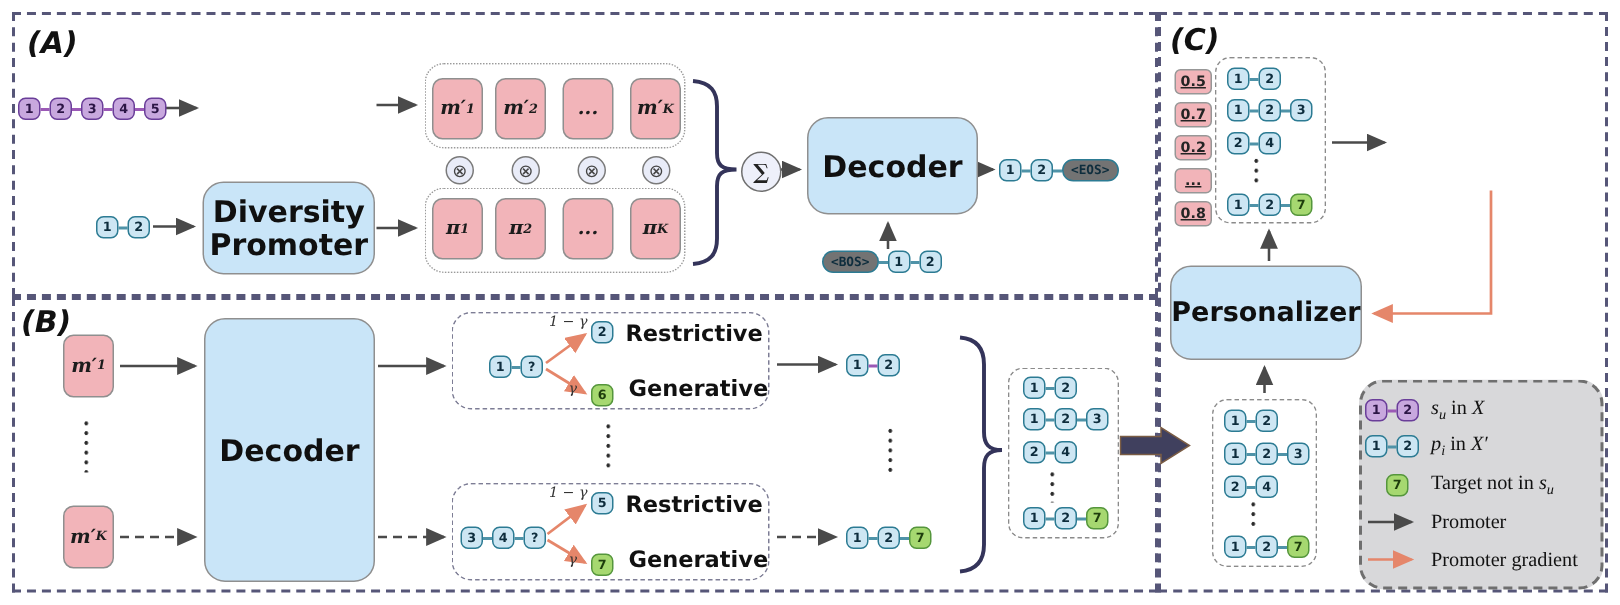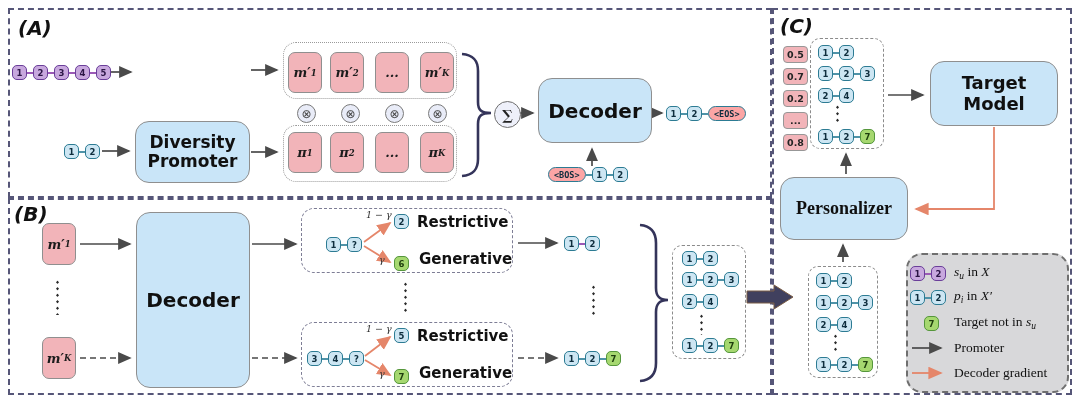--- a/index.html
+++ b/index.html
@@ -9,33 +9,33 @@
   .plabel{position:absolute;font:italic bold 20px "DejaVu Sans",sans-serif;color:#111;}
   .bluebox{position:absolute;background:#c9e5f8;border:1.4px solid #8f8f8f;border-radius:14px;
            display:flex;align-items:center;justify-content:center;text-align:center;
            font-family:"DejaVu Sans",sans-serif;font-weight:600;color:#101010;box-sizing:border-box;z-index:2;}
   .pinkbox{position:absolute;background:#f2b4b9;border:1.2px solid #8f8f8f;border-radius:7px;
            display:flex;align-items:center;justify-content:center;box-sizing:border-box;z-index:2;
            font-family:"DejaVu Serif",serif;font-style:italic;font-weight:bold;font-size:13px;color:#1c1c1c;}
   .ms{font-size:8.5px;vertical-align:-4px;}
   .score{position:absolute;width:25px;height:17px;background:#f2b4b9;border:1.2px solid #979797;
          border-radius:4px;display:flex;align-items:center;justify-content:center;
-         font:bold 9.5px "DejaVu Sans",sans-serif;color:#242424;z-index:2;box-sizing:border-box;}
+         font:bold 9.5px "DejaVu Sans",sans-serif;color:#242424;z-index:2;box-sizing:border-box;text-decoration:underline;}
   .dotwrap{position:absolute;border:1.6px dotted #9a9a9a;border-radius:13px;box-sizing:border-box;z-index:1;}
   .dashwrap{position:absolute;border:1.6px dashed #7d7d95;border-radius:13px;box-sizing:border-box;z-index:1;}
   .graywrap{position:absolute;border:1.6px dashed #8b8b8b;border-radius:10px;box-sizing:border-box;z-index:1;}
   .legend{position:absolute;background:#d8d8da;border:2px dashed #6f6f6f;border-radius:16px;box-sizing:border-box;z-index:1;}
   .chain{position:absolute;display:flex;align-items:center;z-index:3;}
   .token{display:inline-flex;align-items:center;justify-content:center;height:15px;min-width:15px;
          border-radius:5px;border:1.7px solid;font:bold 8.5px "DejaVu Sans",sans-serif;
          box-sizing:border-box;background:#cfe7f4;}
   .tk-blue{border-color:#2c7b93;background:#cde6f3;color:#0e2d3d;}
   .tk-purple{border-color:#6a3e99;background:#c8a8de;color:#2b1545;}
   .tk-green{border-color:#55963c;background:#a6d870;color:#1e3d0d;}
-  .tk-pill{border-color:#2c7b93;background:#fca5a5;color:#0e2d3d;border-radius:9px;
+  .tk-pill{border-color:#2c7b93;background:#737373;color:#0e2d3d;border-radius:9px;
            padding:0 5px;font:bold 8.5px "DejaVu Sans Mono",monospace;}
   .link{width:6px;height:2px;background:#4f93a8;flex:none;}
   .lk-teal{background:#4f93a8;} .lk-purple{background:#9b59b6;}
   .otimes{position:absolute;width:17px;height:17px;border-radius:50%;background:#e9ecf8;
           border:1.3px solid #7a7a7a;display:flex;align-items:center;justify-content:center;
           font-size:12px;color:#444;z-index:2;}
   .sumc{position:absolute;width:25px;height:25px;border-radius:50%;background:#eef0fa;
         border:1.4px solid #6f6f6f;display:flex;align-items:center;justify-content:center;
         font:bold 14px "DejaVu Serif",serif;color:#222;z-index:2;}
   .btxt{position:absolute;font:600 15px "DejaVu Sans",sans-serif;color:#111;z-index:3;white-space:nowrap;}
@@ -114,21 +114,21 @@
       <span class="token tk-purple">4</span>
       <span class="link lk-purple"></span>
       <span class="token tk-purple">5</span>
     </div>
 
   <div class="chain" style="left:64px;top:144px;">
       <span class="token tk-blue">1</span>
       <span class="link lk-teal"></span>
       <span class="token tk-blue">2</span>
     </div>
-  <div class="bluebox" style="left:135px;top:121px;width:115px;height:62px;font-size:17px;line-height:1.12;padding:0 10px;">Diversity Promoter</div>
+  <div class="bluebox" style="left:135px;top:121px;width:115px;height:62px;font-size:20px;line-height:1.12;padding:0 10px;">Diversity Promoter</div>
 
   <div class="dotwrap" style="left:283px;top:42px;width:174px;height:57px;"></div>
   <div class="pinkbox" style="left:288px;top:52px;width:34px;height:41px;">
       <span>m′</span>
       <span class="ms">1</span>
     </div>
   <div class="pinkbox" style="left:330px;top:52px;width:34px;height:41px;">
       <span>m′</span>
       <span class="ms">2</span>
     </div>
@@ -301,22 +301,21 @@
     </div>
   <div class="vdots" style="left:836px;top:104px;height:20px;"></div>
   <div class="chain" style="left:818px;top:129px;">
       <span class="token tk-blue">1</span>
       <span class="link lk-teal"></span>
       <span class="token tk-blue">2</span>
       <span class="link lk-teal"></span>
       <span class="token tk-green">7</span>
     </div>
 
-  <div class="bluebox" style="left:930px;top:61px;width:128px;height:65px;font-size:18px;line-height:1.15;padding:0 18px;">Target Model</div>
-  <div class="bluebox" style="left:780px;top:177px;width:128px;height:63px;font-size:18px;font-family:Liberation Serif, serif;">Personalizer</div>
+  <div class="bluebox" style="left:780px;top:177px;width:128px;height:63px;font-size:18px;">Personalizer</div>
 
   <div class="graywrap" style="left:808px;top:266px;width:70px;height:112px;"></div>
   <div class="chain" style="left:816px;top:273px;">
       <span class="token tk-blue">1</span>
       <span class="link lk-teal"></span>
       <span class="token tk-blue">2</span>
     </div>
   <div class="chain" style="left:816px;top:295px;">
       <span class="token tk-blue">1</span>
       <span class="link lk-teal"></span>
@@ -349,15 +348,15 @@
       <span class="token tk-blue">1</span>
       <span class="link lk-teal"></span>
       <span class="token tk-blue">2</span>
     </div>
   <div class="ltext" style="left:954px;top:288px;"><span class="lvar">p</span><span class="lsub">i</span><span> in </span><span class="lvar">X′</span></div>
   <div class="chain" style="left:924px;top:316px;">
       <span class="token tk-green">7</span>
     </div>
   <div class="ltext" style="left:954px;top:314px;"><span>Target not in </span><span class="lvar">s</span><span class="lsub">u</span></div>
   <div class="ltext" style="left:954px;top:340px;">Promoter</div>
-  <div class="ltext" style="left:954px;top:365px;">Decoder gradient</div>
+  <div class="ltext" style="left:954px;top:365px;">Promoter gradient</div>
 
 </div>
 
 </body></html>

